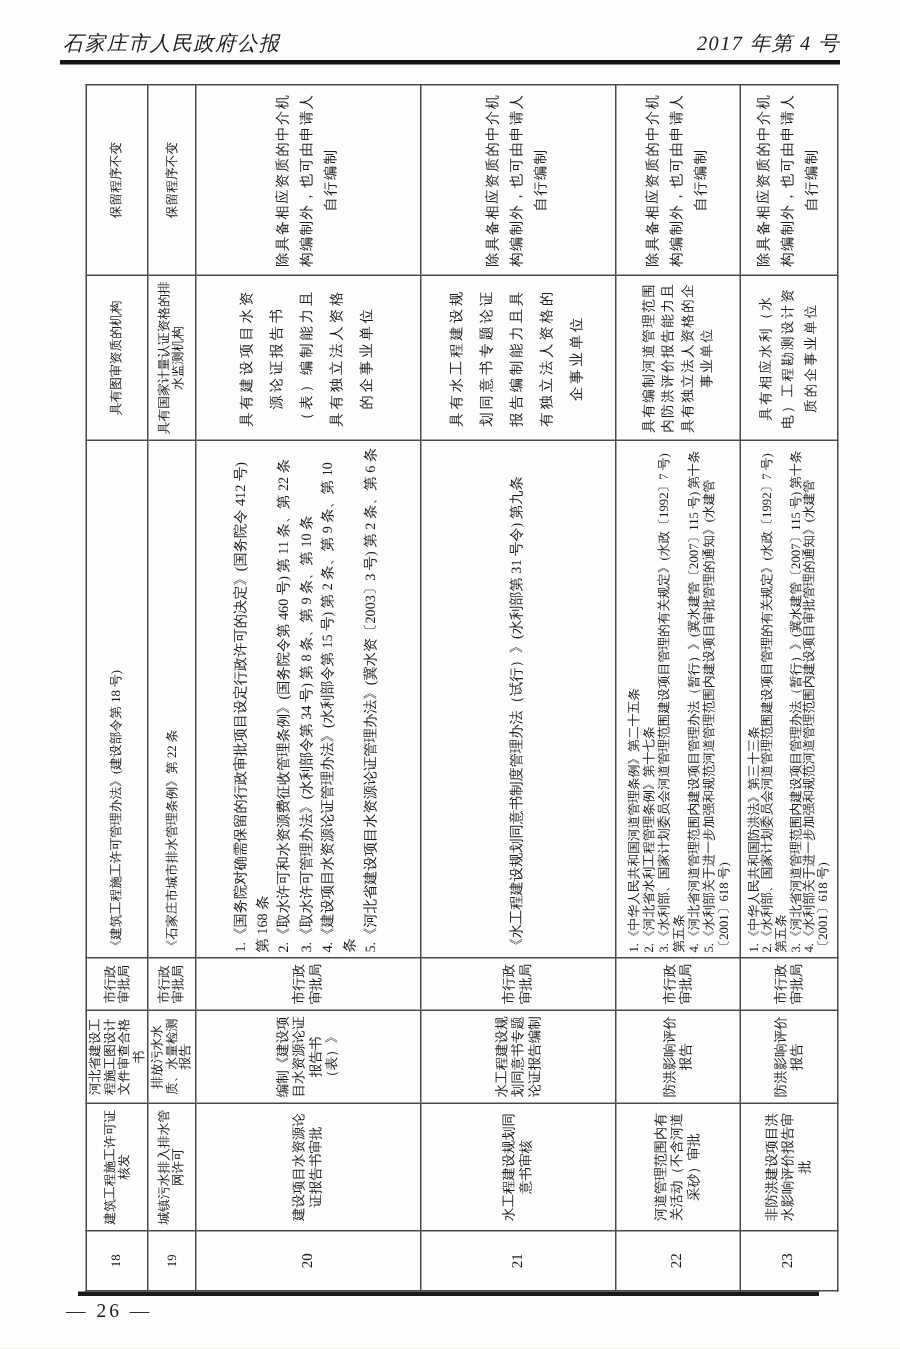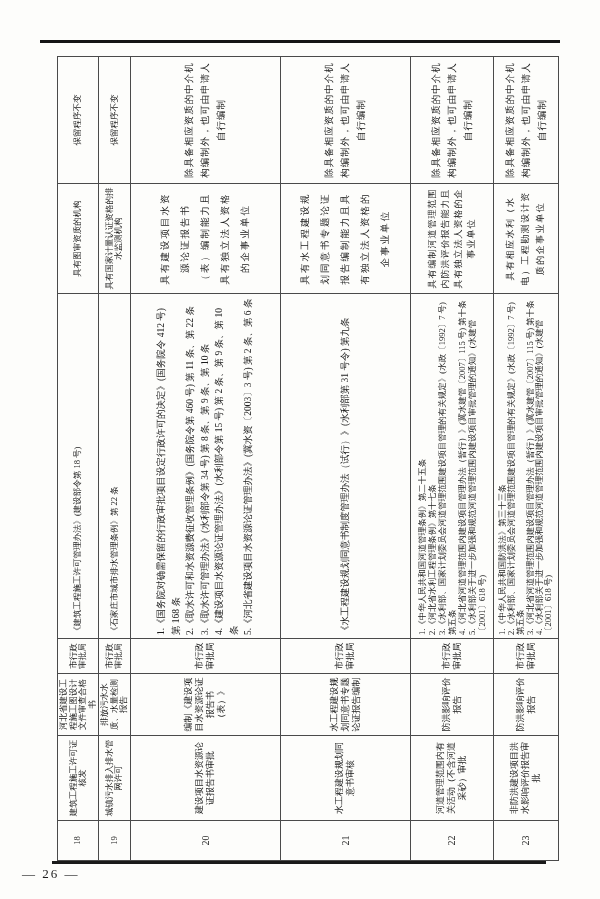--- a/index.html
+++ b/index.html
@@ -9,21 +9,21 @@
     font-family:"Liberation Serif","DejaVu Serif",serif;
   }
   .page-header {
     position:absolute; left:42px; right:40px; top:18px; height:20px;
     display:flex; justify-content:space-between; align-items:flex-end;
     font-size:13.5px; letter-spacing:1px;
   }
   .gazette-title { font-style:italic; }
   .issue-number { font-style:italic; }
   .header-rule { position:absolute; left:40px; width:520px; top:40px; height:2.5px; background:#151515; }
-  .page-number { position:absolute; left:22px; top:866px; font-size:13px; letter-spacing:2px; }
+  .page-number { position:absolute; left:44px; top:866px; font-size:13px; letter-spacing:2px; }
 
   
   .table-area { position:absolute; left:57px; top:57px; width:486px; height:805px; }
   .thick-edge { position:absolute; left:-5px; right:-3px; bottom:-2px; height:3px; background:#1a1a1a; }
   table.gtable {
     width:804px; height:486px;
     transform: rotate(-90deg) translateX(-804px); transform-origin:0 0;
     border-collapse:collapse; table-layout:fixed;
     background:#fdfdfb;
   }
@@ -44,20 +44,24 @@
   tr.r23 td.agency { font-size:9px; line-height:15px; letter-spacing:1.5px; }
   tr.r20 td.note, tr.r21 td.note, tr.r22 td.note, tr.r23 td.note { font-size:9.5px; line-height:16px; letter-spacing:1px; }
   td.sn { font-size:10px; }
   .basis div { margin:0; }
 </style>
 </head>
 <body>
 
 <div class="page">
 
+  <div class="page-header">
+    <span class="gazette-title">石家庄市人民政府公报</span>
+    <span class="issue-number">2017 年第 4 号</span>
+  </div>
   <div class="header-rule"></div>
 
   <div class="table-area">
     <table class="gtable">
       <colgroup>
         <col style="width:40px">
           <col style="width:85px">
           <col style="width:62px">
         <col style="width:35px">
           <col style="width:345px">

